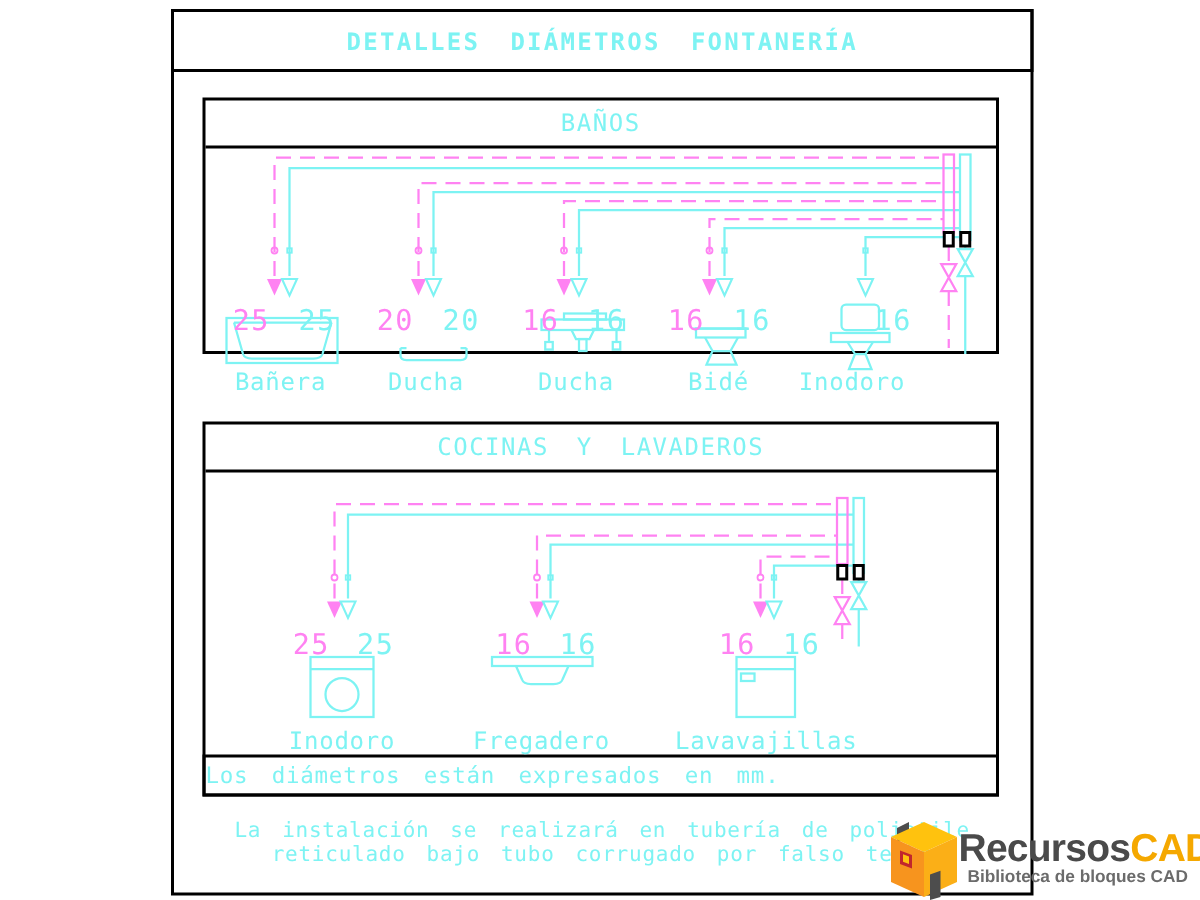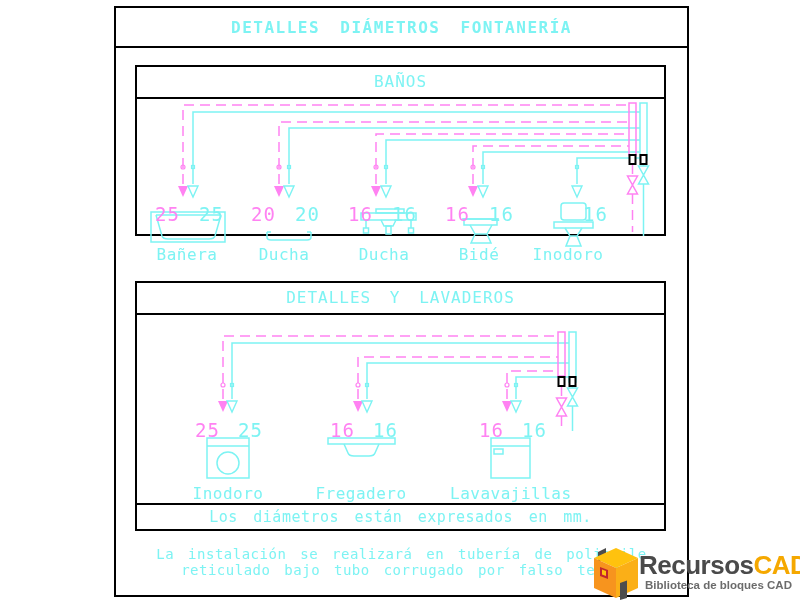--- a/index.html
+++ b/index.html
@@ -10,21 +10,21 @@
   .mag{color:#ff82f2;}
   .ctr{text-align:center;}
   .title-strip{left:114px;top:6px;width:575px;height:42px;border:2px solid #000;
                line-height:40px;font-size:16px;letter-spacing:1.5px;word-spacing:9px;font-weight:bold;}
   .outer-frame{left:114px;top:6px;width:575px;height:591px;border:2px solid #000;}
   .panel-banos{left:135px;top:65px;width:531px;height:171px;border:2px solid #000;}
   .panel-cocinas{left:135px;top:281px;width:531px;height:250px;border:2px solid #000;}
   .panel-header{width:100%;height:32px;border-bottom:2px solid #000;line-height:30px;
                 font-size:16px;letter-spacing:1px;word-spacing:8px;text-align:center;box-sizing:border-box;}
   .note-strip{left:135px;top:503px;width:531px;height:28px;border:2px solid #000;
-              line-height:25px;font-size:15px;letter-spacing:.5px;word-spacing:6px;text-align:center;}
+              line-height:25px;font-size:15px;letter-spacing:.5px;word-spacing:6px;text-align:left;}
   svg.linework{position:absolute;left:0;top:0;pointer-events:none;z-index:3;}
   .dia{position:absolute;width:38px;font-size:19px;letter-spacing:1px;z-index:4;margin-top:24px;}
   .dia.right{text-align:right;}
   .fixlabel{position:absolute;width:120px;font-size:16px;letter-spacing:.5px;text-align:center;z-index:4;}
   .footer-line{position:absolute;left:114px;width:575px;text-align:center;font-size:14px;
                letter-spacing:.5px;word-spacing:5px;z-index:2;}
   .logo{position:absolute;left:592px;top:546px;width:208px;height:56px;z-index:6;}
   .logo .brand{position:absolute;left:47px;top:4px;font-family:"Liberation Sans",sans-serif;
                font-weight:bold;font-size:26px;letter-spacing:-0.5px;white-space:nowrap;}
   .logo .brand .dark{color:#4a4a4a;}
@@ -38,21 +38,21 @@
 <div class="canvas">
 
   <div class="abs outer-frame"></div>
   <div class="abs title-strip cad ctr">DETALLES  DIÁMETROS  FONTANERÍA</div>
 
   <div class="abs panel-banos">
     <div class="panel-header cad">BAÑOS</div>
   </div>
 
   <div class="abs panel-cocinas">
-    <div class="panel-header cad">DETALLES  Y  LAVADEROS</div>
+    <div class="panel-header cad">COCINAS  Y  LAVADEROS</div>
   </div>
   <div class="abs note-strip cad">Los diámetros están expresados en mm.</div>
 
   <svg class="linework" width="800" height="600" viewBox="0 0 800 600">
     <defs></defs>
 
     <g stroke="#ff82f2" stroke-width="1.5" fill="none" stroke-dasharray="10 6">
       <path d="M183,184 V105 H629"></path>
       <path d="M279,184 V122 H629"></path>
       <path d="M376,184 V134 H629"></path>

